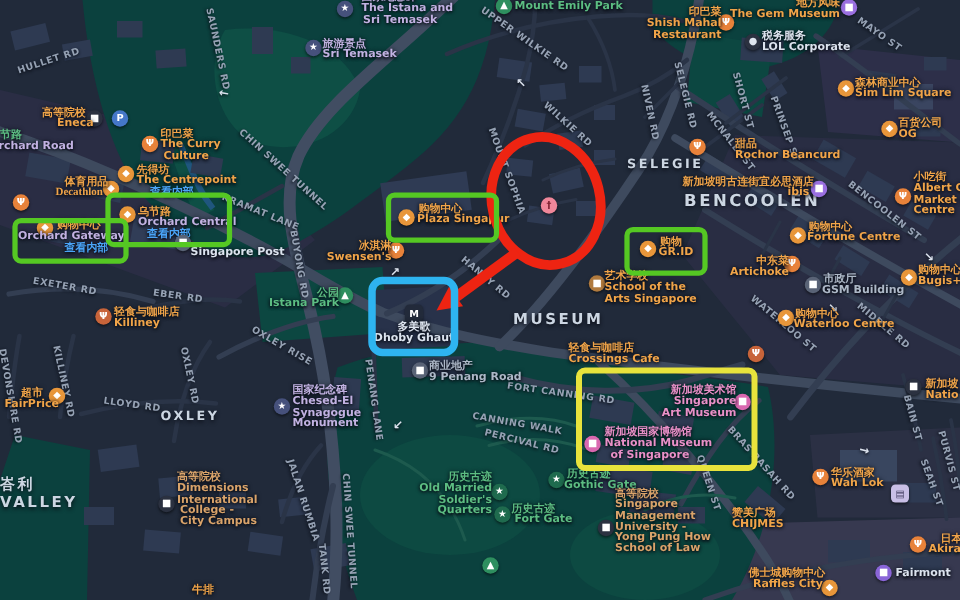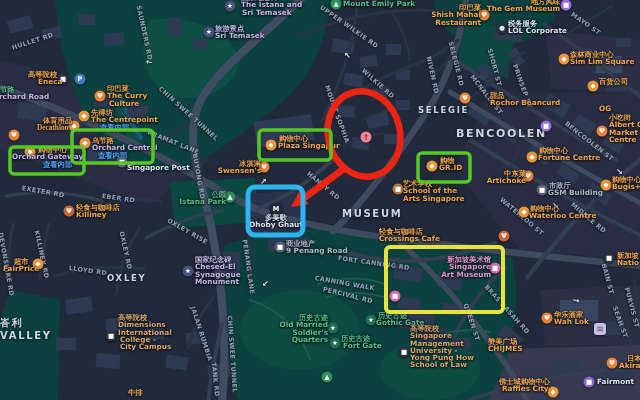--- a/index.html
+++ b/index.html
@@ -324,21 +324,21 @@
         <span style="color: rgb(240, 164, 73);">Natio</span>
       </div>
       <div class="picon" style="left: 564px; top: 59px; background: rgb(232, 150, 58);">◆</div>
       <div class="poi" style="left: 570px; top: 51px;">
         <span style="color: rgb(240, 164, 73);">森林商业中心</span>
         <span style="color: rgb(240, 164, 73);">Sim Lim Square</span>
       </div>
       <div class="picon" style="left: 593px; top: 86px; background: rgb(232, 150, 58);">◆</div>
       <div class="poi" style="left: 599px; top: 78px;">
         <span style="color: rgb(240, 164, 73);">百货公司</span>
-        <span style="color: rgb(240, 164, 73); margin-top: 20px;">OG</span>
+        <span style="color: rgb(240, 164, 73);">OG</span>
       </div>
       <div class="picon" style="left: 602px; top: 131px; background: rgb(232, 130, 58);">Ψ</div>
       <div class="poi" style="left: 609px; top: 114px;">
         <span style="color: rgb(240, 164, 73);">小吃街</span>
         <span style="color: rgb(240, 164, 73);">Albert Ce</span>
         <span style="color: rgb(240, 164, 73);">Market &amp;</span>
         <span style="color: rgb(240, 164, 73);">Centre</span>
       </div>
       <div class="picon" style="left: 484px; top: 15px; background: rgb(232, 130, 58);">Ψ</div>
       <div class="poi ar" style="left: 481px; top: 4px;">
@@ -355,20 +355,24 @@
       <div class="poi" style="left: 508px; top: 20px;">
         <span style="color: rgb(220, 227, 238);">税务服务</span>
         <span style="color: rgb(220, 227, 238);">LOL Corporate</span>
       </div>
       <div class="picon" style="left: 465px; top: 98px; background: rgb(232, 130, 58);">Ψ</div>
       <div class="poi" style="left: 470px; top: 92px; padding-left: 20px;">
         <span style="color: rgb(240, 164, 73);">甜品</span>
         <span style="color: rgb(240, 164, 73);">Rochor Beancurd</span>
       </div>
       <div class="picon" style="left: 546px; top: 126px; background: rgb(154, 111, 224);">■</div>
+      <div class="poi" style="left: 455px; top: 117px;">
+        <span style="color: rgb(240, 164, 73);">新加坡明古连街宜必思酒店</span>
+        <span style="color: rgb(240, 164, 73); margin-left: 70px;">ibis</span>
+      </div>
       <div class="picon" style="left: 532px; top: 157px; background: rgb(232, 150, 58);">◆</div>
       <div class="poi" style="left: 539px; top: 147px;">
         <span style="color: rgb(240, 164, 73);">购物中心</span>
         <span style="color: rgb(240, 164, 73); margin-left: -1px;">Fortune Centre</span>
       </div>
       <div class="picon" style="left: 528px; top: 176px; background: rgb(232, 130, 58);">Ψ</div>
       <div class="poi ar" style="left: 526px; top: 170px;">
         <span style="color: rgb(240, 164, 73);">中东菜</span>
         <span style="color: rgb(240, 164, 73);">Artichoke</span>
       </div>
@@ -455,20 +459,25 @@
         <span style="color: rgb(240, 164, 73);">Crossings Cafe</span>
       </div>
       <div class="picon" style="left: 366px; top: 137px; background: rgb(240, 135, 154); color: rgb(126, 32, 48);">†</div>
       <div class="picon" style="left: 495px; top: 268px; background: rgb(217, 104, 176);">■</div>
       <div class="poi ar" style="left: 491px; top: 256px;">
         <span style="color: rgb(233, 144, 200);">新加坡美术馆</span>
         <span style="color: rgb(233, 144, 200);">Singapore</span>
         <span style="color: rgb(233, 144, 200);">Art Museum</span>
       </div>
       <div class="picon" style="left: 395px; top: 296px; background: rgb(217, 104, 176);">■</div>
+      <div class="poi" style="left: 403px; top: 284px;">
+        <span style="color: rgb(233, 144, 200);">新加坡国家博物馆</span>
+        <span style="color: rgb(233, 144, 200);">National Museum</span>
+        <span style="color: rgb(233, 144, 200); margin-left: 4px;">of Singapore</span>
+      </div>
     </div>
   <svg id="anno" width="640" height="400" viewBox="0 0 640 400">
       <ellipse cx="364" cy="134" rx="36" ry="43" fill="none" stroke="#ee2412" stroke-width="6.5" transform="rotate(-14 364 134)"></ellipse>
       <line x1="345" y1="168" x2="304" y2="198" stroke="#ee2412" stroke-width="7"></line>
       <polygon points="291,207 299.4,191.2 308.7,204.2" fill="#ee2412"></polygon>
       <rect x="10" y="147" width="74" height="27" rx="4" fill="none" stroke="#55c823" stroke-width="3.5"></rect>
       <rect x="72" y="130" width="81" height="33" rx="4" fill="none" stroke="#55c823" stroke-width="3.5"></rect>
       <rect x="259" y="130" width="72" height="30" rx="4" fill="none" stroke="#55c823" stroke-width="3.5"></rect>
       <rect x="418" y="153" width="52" height="29" rx="4" fill="none" stroke="#55c823" stroke-width="3.5"></rect>
       <rect x="248" y="187" width="55" height="48" rx="7" fill="none" stroke="#2eb4f0" stroke-width="5"></rect>

